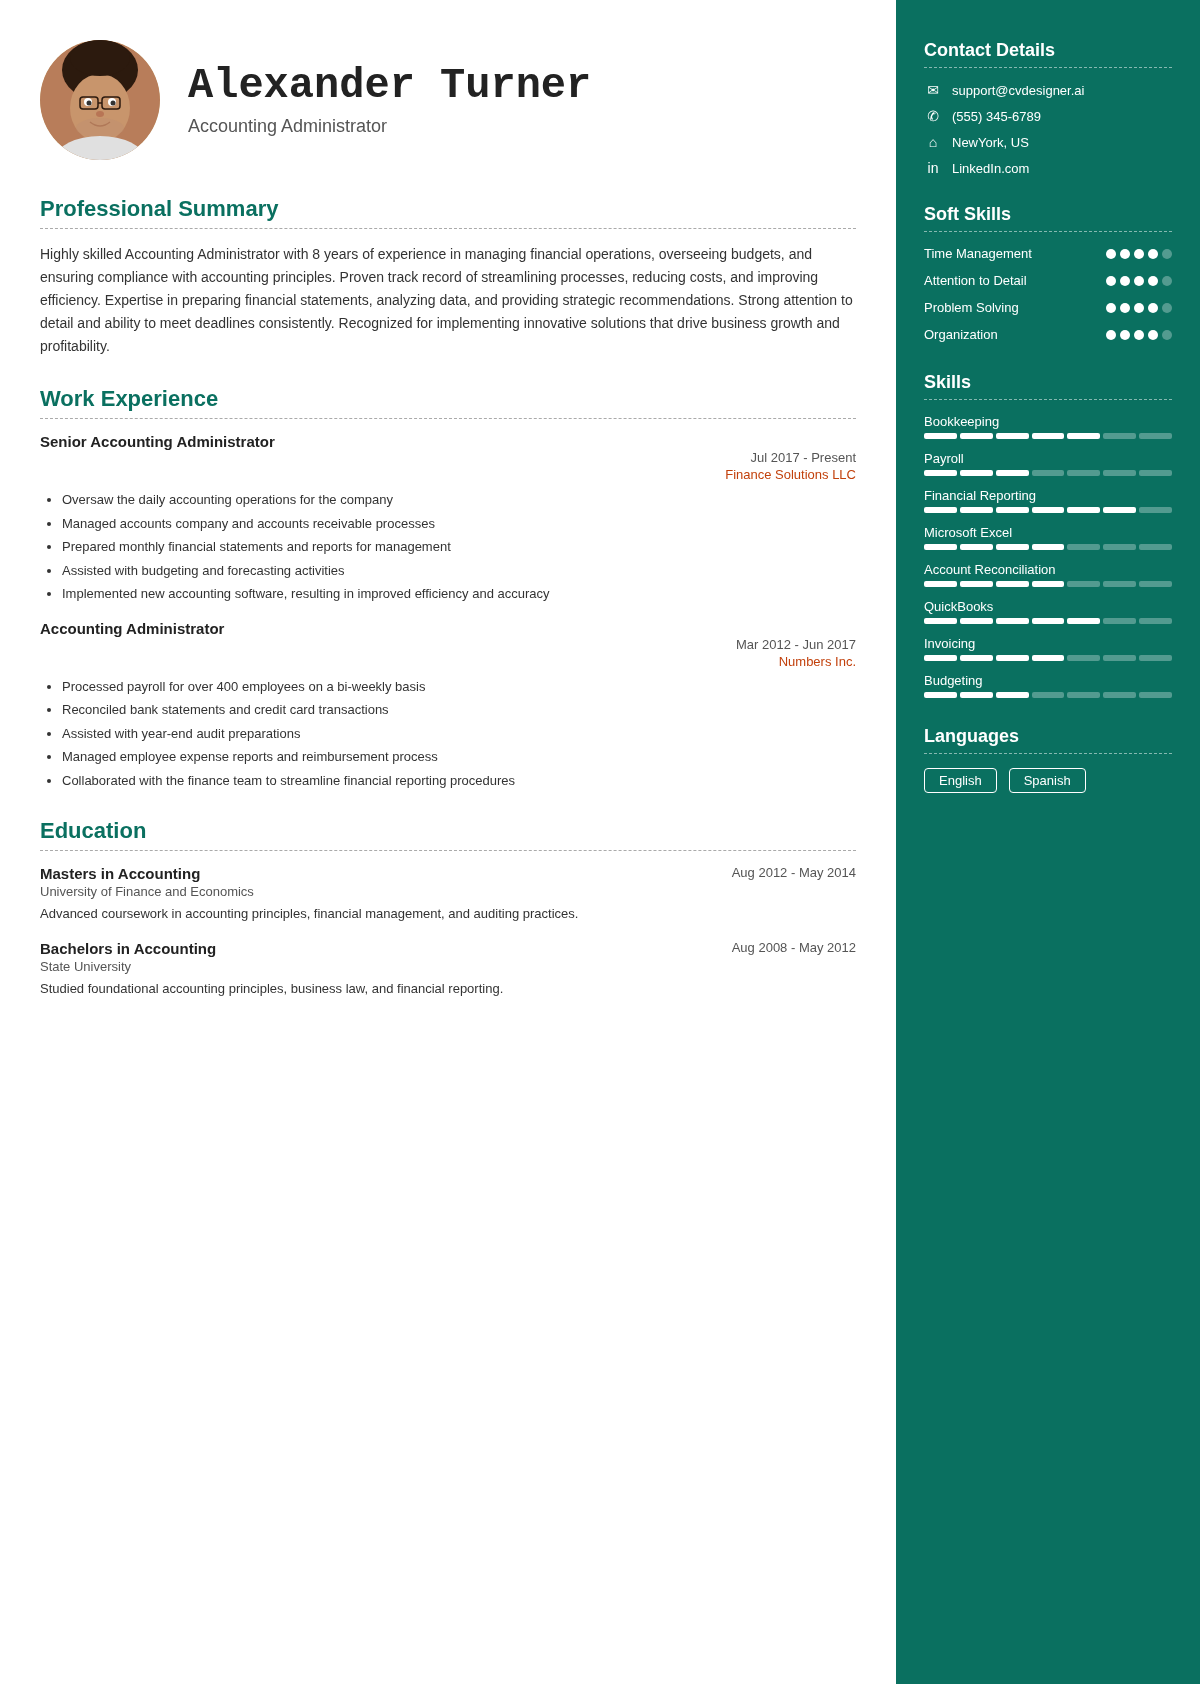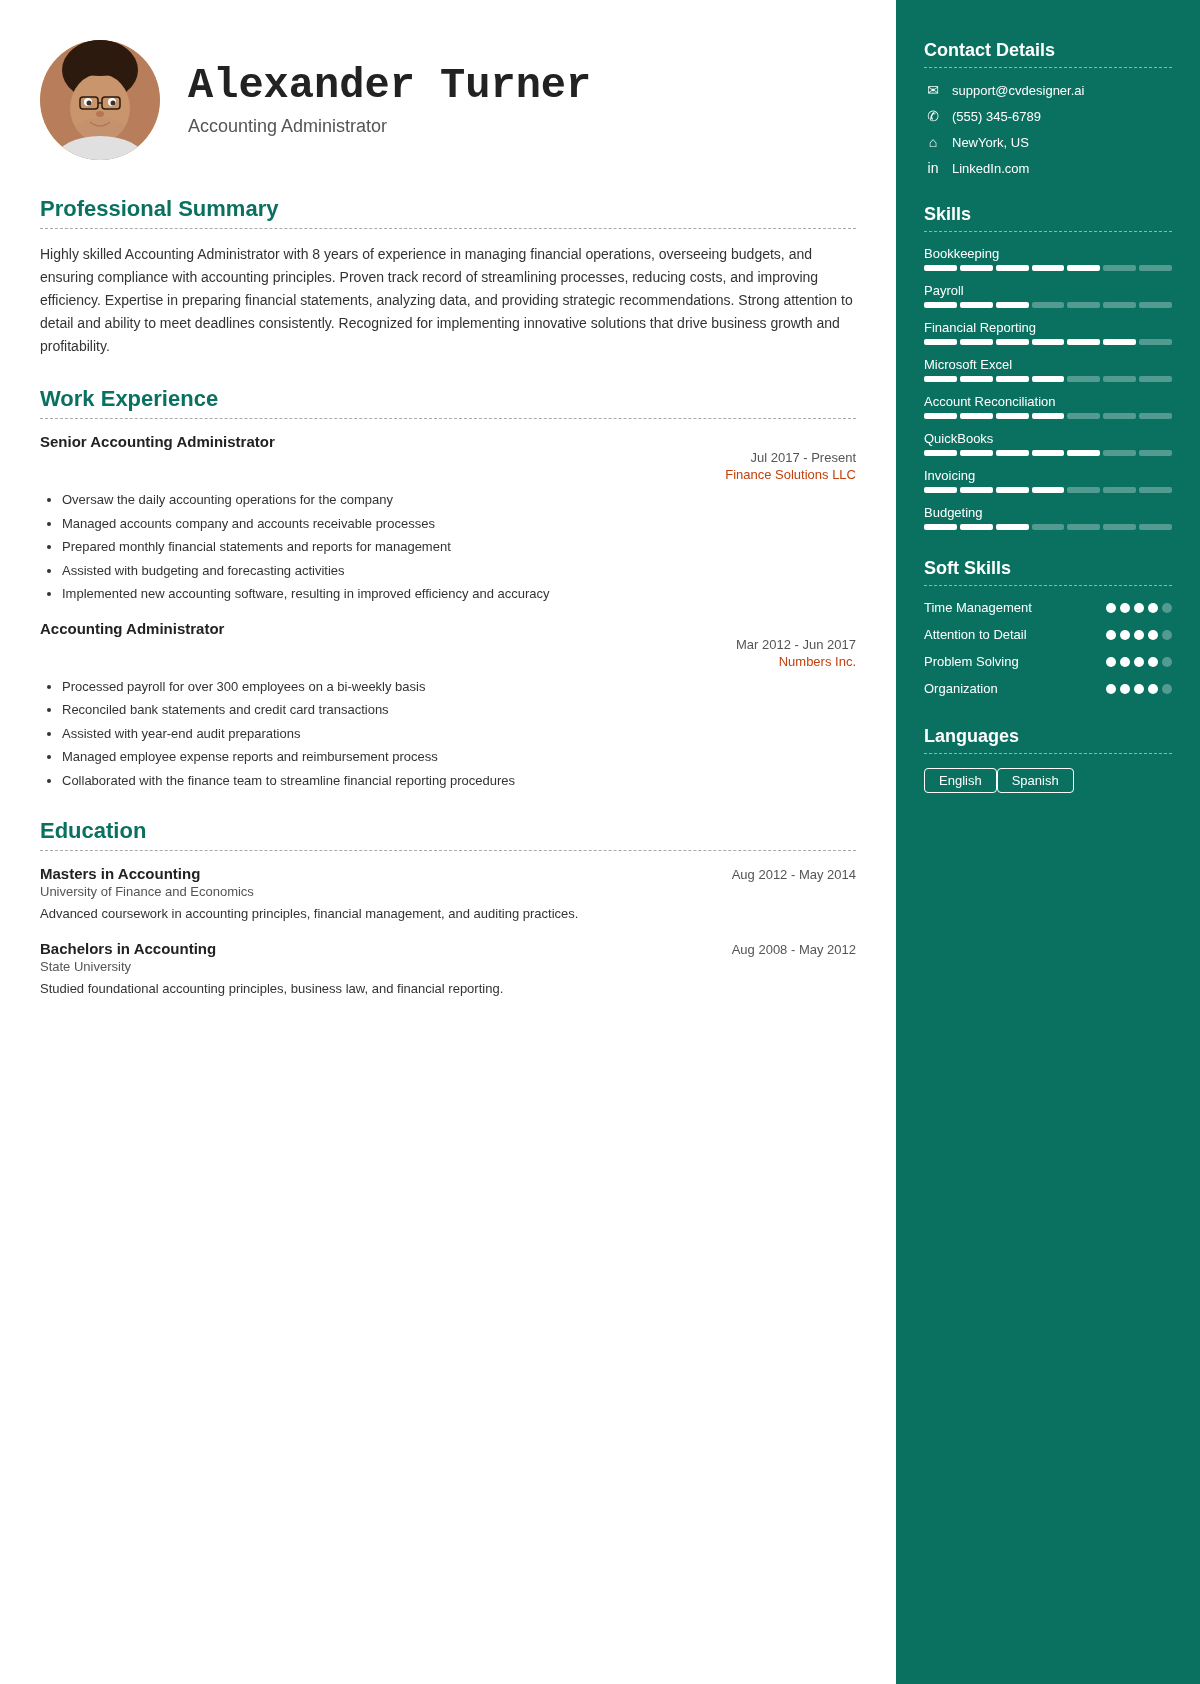--- a/index.html
+++ b/index.html
@@ -108,21 +108,21 @@
       font-size: 13px;
       color: #333;
       margin-bottom: 4px;
       line-height: 1.5;
     }
 
     
     .edu-header {
       display: flex;
       justify-content: space-between;
-      align-items: flex-end;
+      align-items: flex-start;
       margin-bottom: 2px;
     }
     .edu-degree {
       font-size: 15px;
       font-weight: bold;
       color: #222;
     }
     .edu-date {
       font-size: 13px;
       color: #555;
@@ -210,21 +210,21 @@
       width: 10px;
       height: 10px;
       border-radius: 50%;
     }
     .dot.filled { background: #fff; }
     .dot.empty { background: rgba(255,255,255,0.3); }
 
     
     .lang-tags {
       display: flex;
-      gap: 0;
+      gap: 12px;
       flex-wrap: wrap;
     }
     .lang-tag {
       border: 1.5px solid #fff;
       color: #fff;
       font-size: 13px;
       padding: 4px 14px;
       border-radius: 4px;
     }
 
@@ -306,21 +306,21 @@
             <li>Implemented new accounting software, resulting in improved efficiency and accuracy</li>
     </ul>
   </div>
         <div>
     <div class="job-header">
       <span class="job-title">Accounting Administrator</span>
       <span class="job-date">Mar 2012 - Jun 2017</span>
     </div>
     <div class="job-company">Numbers Inc.</div>
     <ul class="job-bullets">
-      <li>Processed payroll for over 300 employees on a bi-weekly basis</li>
+      <li>Processed payroll for over 400 employees on a bi-weekly basis</li>
             <li>Reconciled bank statements and credit card transactions</li>
             <li>Assisted with year-end audit preparations</li>
             <li>Managed employee expense reports and reimbursement process</li>
             <li>Collaborated with the finance team to streamline financial reporting procedures</li>
     </ul>
   </div>
       </div>
   </div>
 
   <div class="section">
@@ -366,123 +366,20 @@
     <span>NewYork, US</span>
   </div>
         <div class="contact-item">
     <span class="contact-icon">in</span>
     <span>LinkedIn.com</span>
   </div>
       </div>
   </div>
 
   <div class="rp-section">
-    <div class="rp-section-title">Skills</div>
-    <hr class="rp-divider">
-    <div id="skills-container">
-        <div class="skill-item">
-    <div class="skill-name">Bookkeeping</div>
-    <div class="skill-bar-track">
-            <div class="skill-bar-seg filled"></div>
-            <div class="skill-bar-seg filled"></div>
-            <div class="skill-bar-seg filled"></div>
-            <div class="skill-bar-seg filled"></div>
-            <div class="skill-bar-seg filled"></div>
-            <div class="skill-bar-seg empty"></div>
-            <div class="skill-bar-seg empty"></div>
-          </div>
-  </div>
-        <div class="skill-item">
-    <div class="skill-name">Payroll</div>
-    <div class="skill-bar-track">
-            <div class="skill-bar-seg filled"></div>
-            <div class="skill-bar-seg filled"></div>
-            <div class="skill-bar-seg filled"></div>
-            <div class="skill-bar-seg empty"></div>
-            <div class="skill-bar-seg empty"></div>
-            <div class="skill-bar-seg empty"></div>
-            <div class="skill-bar-seg empty"></div>
-          </div>
-  </div>
-        <div class="skill-item">
-    <div class="skill-name">Financial Reporting</div>
-    <div class="skill-bar-track">
-            <div class="skill-bar-seg filled"></div>
-            <div class="skill-bar-seg filled"></div>
-            <div class="skill-bar-seg filled"></div>
-            <div class="skill-bar-seg filled"></div>
-            <div class="skill-bar-seg filled"></div>
-            <div class="skill-bar-seg filled"></div>
-            <div class="skill-bar-seg empty"></div>
-          </div>
-  </div>
-        <div class="skill-item">
-    <div class="skill-name">Microsoft Excel</div>
-    <div class="skill-bar-track">
-            <div class="skill-bar-seg filled"></div>
-            <div class="skill-bar-seg filled"></div>
-            <div class="skill-bar-seg filled"></div>
-            <div class="skill-bar-seg filled"></div>
-            <div class="skill-bar-seg empty"></div>
-            <div class="skill-bar-seg empty"></div>
-            <div class="skill-bar-seg empty"></div>
-          </div>
-  </div>
-        <div class="skill-item">
-    <div class="skill-name">Account Reconciliation</div>
-    <div class="skill-bar-track">
-            <div class="skill-bar-seg filled"></div>
-            <div class="skill-bar-seg filled"></div>
-            <div class="skill-bar-seg filled"></div>
-            <div class="skill-bar-seg filled"></div>
-            <div class="skill-bar-seg empty"></div>
-            <div class="skill-bar-seg empty"></div>
-            <div class="skill-bar-seg empty"></div>
-          </div>
-  </div>
-        <div class="skill-item">
-    <div class="skill-name">QuickBooks</div>
-    <div class="skill-bar-track">
-            <div class="skill-bar-seg filled"></div>
-            <div class="skill-bar-seg filled"></div>
-            <div class="skill-bar-seg filled"></div>
-            <div class="skill-bar-seg filled"></div>
-            <div class="skill-bar-seg filled"></div>
-            <div class="skill-bar-seg empty"></div>
-            <div class="skill-bar-seg empty"></div>
-          </div>
-  </div>
-        <div class="skill-item">
-    <div class="skill-name">Invoicing</div>
-    <div class="skill-bar-track">
-            <div class="skill-bar-seg filled"></div>
-            <div class="skill-bar-seg filled"></div>
-            <div class="skill-bar-seg filled"></div>
-            <div class="skill-bar-seg filled"></div>
-            <div class="skill-bar-seg empty"></div>
-            <div class="skill-bar-seg empty"></div>
-            <div class="skill-bar-seg empty"></div>
-          </div>
-  </div>
-        <div class="skill-item">
-    <div class="skill-name">Budgeting</div>
-    <div class="skill-bar-track">
-            <div class="skill-bar-seg filled"></div>
-            <div class="skill-bar-seg filled"></div>
-            <div class="skill-bar-seg filled"></div>
-            <div class="skill-bar-seg empty"></div>
-            <div class="skill-bar-seg empty"></div>
-            <div class="skill-bar-seg empty"></div>
-            <div class="skill-bar-seg empty"></div>
-          </div>
-  </div>
-      </div>
-  </div>
-
-  <div class="rp-section">
     <div class="rp-section-title">Soft Skills</div>
     <hr class="rp-divider">
     <div id="soft-skills-container">
         <div class="soft-skill-item">
     <span class="soft-skill-name">Time Management</span>
     <div class="dots">
             <div class="dot filled"></div>
             <div class="dot filled"></div>
             <div class="dot filled"></div>
             <div class="dot filled"></div>
@@ -510,20 +407,123 @@
           </div>
   </div>
         <div class="soft-skill-item">
     <span class="soft-skill-name">Organization</span>
     <div class="dots">
             <div class="dot filled"></div>
             <div class="dot filled"></div>
             <div class="dot filled"></div>
             <div class="dot filled"></div>
             <div class="dot empty"></div>
+          </div>
+  </div>
+      </div>
+  </div>
+
+  <div class="rp-section">
+    <div class="rp-section-title">Skills</div>
+    <hr class="rp-divider">
+    <div id="skills-container">
+        <div class="skill-item">
+    <div class="skill-name">Bookkeeping</div>
+    <div class="skill-bar-track">
+            <div class="skill-bar-seg filled"></div>
+            <div class="skill-bar-seg filled"></div>
+            <div class="skill-bar-seg filled"></div>
+            <div class="skill-bar-seg filled"></div>
+            <div class="skill-bar-seg filled"></div>
+            <div class="skill-bar-seg empty"></div>
+            <div class="skill-bar-seg empty"></div>
+          </div>
+  </div>
+        <div class="skill-item">
+    <div class="skill-name">Payroll</div>
+    <div class="skill-bar-track">
+            <div class="skill-bar-seg filled"></div>
+            <div class="skill-bar-seg filled"></div>
+            <div class="skill-bar-seg filled"></div>
+            <div class="skill-bar-seg empty"></div>
+            <div class="skill-bar-seg empty"></div>
+            <div class="skill-bar-seg empty"></div>
+            <div class="skill-bar-seg empty"></div>
+          </div>
+  </div>
+        <div class="skill-item">
+    <div class="skill-name">Financial Reporting</div>
+    <div class="skill-bar-track">
+            <div class="skill-bar-seg filled"></div>
+            <div class="skill-bar-seg filled"></div>
+            <div class="skill-bar-seg filled"></div>
+            <div class="skill-bar-seg filled"></div>
+            <div class="skill-bar-seg filled"></div>
+            <div class="skill-bar-seg filled"></div>
+            <div class="skill-bar-seg empty"></div>
+          </div>
+  </div>
+        <div class="skill-item">
+    <div class="skill-name">Microsoft Excel</div>
+    <div class="skill-bar-track">
+            <div class="skill-bar-seg filled"></div>
+            <div class="skill-bar-seg filled"></div>
+            <div class="skill-bar-seg filled"></div>
+            <div class="skill-bar-seg filled"></div>
+            <div class="skill-bar-seg empty"></div>
+            <div class="skill-bar-seg empty"></div>
+            <div class="skill-bar-seg empty"></div>
+          </div>
+  </div>
+        <div class="skill-item">
+    <div class="skill-name">Account Reconciliation</div>
+    <div class="skill-bar-track">
+            <div class="skill-bar-seg filled"></div>
+            <div class="skill-bar-seg filled"></div>
+            <div class="skill-bar-seg filled"></div>
+            <div class="skill-bar-seg filled"></div>
+            <div class="skill-bar-seg empty"></div>
+            <div class="skill-bar-seg empty"></div>
+            <div class="skill-bar-seg empty"></div>
+          </div>
+  </div>
+        <div class="skill-item">
+    <div class="skill-name">QuickBooks</div>
+    <div class="skill-bar-track">
+            <div class="skill-bar-seg filled"></div>
+            <div class="skill-bar-seg filled"></div>
+            <div class="skill-bar-seg filled"></div>
+            <div class="skill-bar-seg filled"></div>
+            <div class="skill-bar-seg filled"></div>
+            <div class="skill-bar-seg empty"></div>
+            <div class="skill-bar-seg empty"></div>
+          </div>
+  </div>
+        <div class="skill-item">
+    <div class="skill-name">Invoicing</div>
+    <div class="skill-bar-track">
+            <div class="skill-bar-seg filled"></div>
+            <div class="skill-bar-seg filled"></div>
+            <div class="skill-bar-seg filled"></div>
+            <div class="skill-bar-seg filled"></div>
+            <div class="skill-bar-seg empty"></div>
+            <div class="skill-bar-seg empty"></div>
+            <div class="skill-bar-seg empty"></div>
+          </div>
+  </div>
+        <div class="skill-item">
+    <div class="skill-name">Budgeting</div>
+    <div class="skill-bar-track">
+            <div class="skill-bar-seg filled"></div>
+            <div class="skill-bar-seg filled"></div>
+            <div class="skill-bar-seg filled"></div>
+            <div class="skill-bar-seg empty"></div>
+            <div class="skill-bar-seg empty"></div>
+            <div class="skill-bar-seg empty"></div>
+            <div class="skill-bar-seg empty"></div>
           </div>
   </div>
       </div>
   </div>
 
   <div class="rp-section">
     <div class="rp-section-title">Languages</div>
     <hr class="rp-divider">
     <div class="lang-tags" id="lang-container">
         <span class="lang-tag">English</span>

